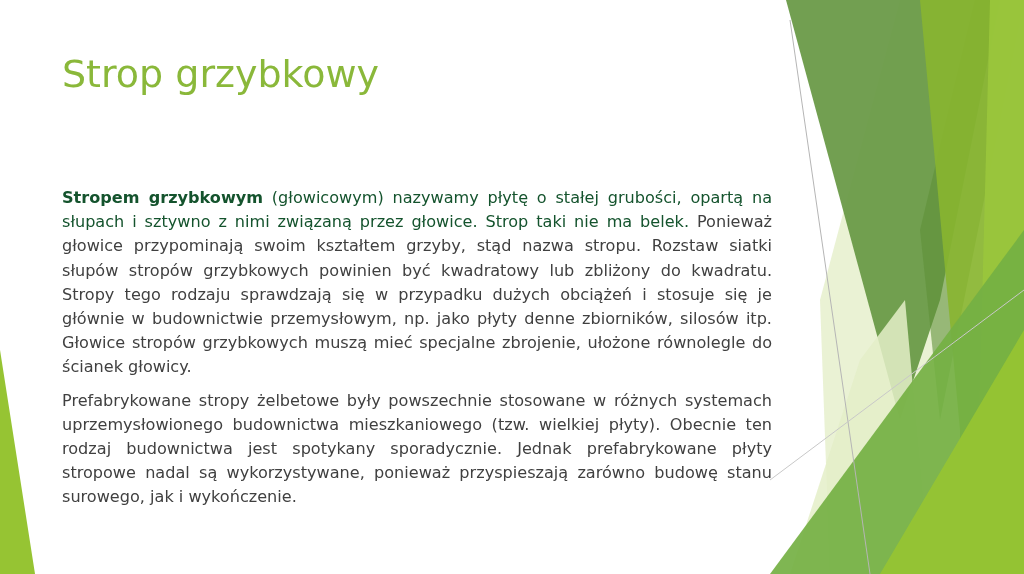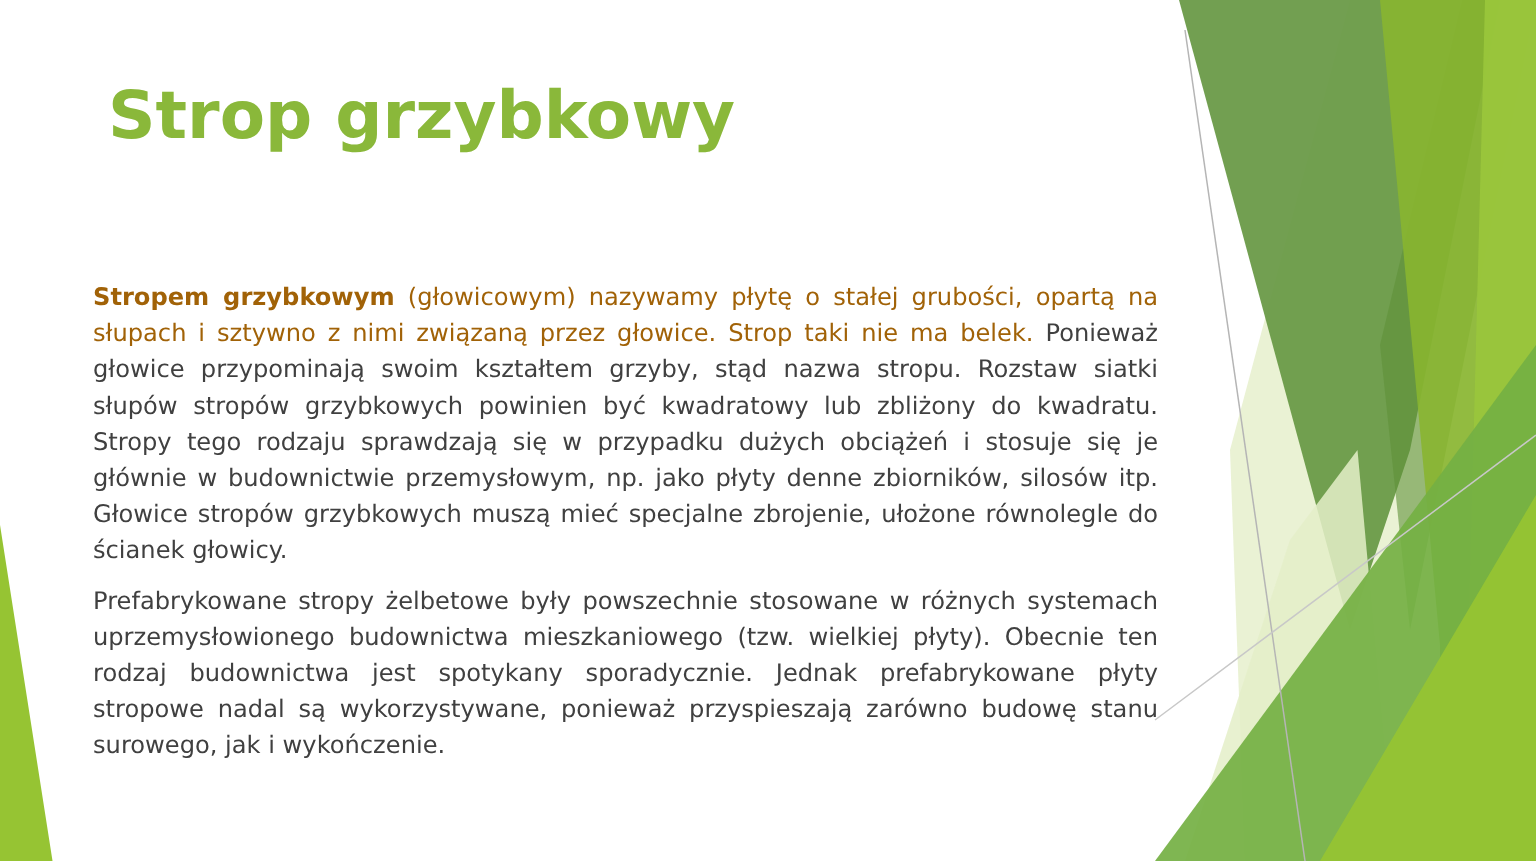--- a/index.html
+++ b/index.html
@@ -1,21 +1,21 @@
 <!DOCTYPE html>
 <html><head>
 <meta charset="utf-8">
 <style>
   html, body { margin:0; padding:0; }
   body { width:1024px; height:574px; overflow:hidden; background:#ffffff; position:relative; font-family:"DejaVu Sans", sans-serif; }
   .deco { position:absolute; left:0; top:0; width:1024px; height:574px; pointer-events:none; }
-  .title { position:absolute; left:72px; top:52px; font-size:44px; color:#8ab83a; font-family:"DejaVu Sans", sans-serif; font-weight:bold; letter-spacing:0px; margin:0; line-height:1.2; }
+  .title { position:absolute; left:62px; top:52px; font-size:38px; color:#8ab83a; font-family:"DejaVu Sans", sans-serif; font-weight:normal; letter-spacing:0px; margin:0; line-height:1.2; }
   .content { position:absolute; left:62px; top:186px; width:710px; font-size:16.1px; line-height:24.2px; color:#404040; text-align:justify; }
   .content p { margin:0 0 9px 0; }
-  .red { color:#a16207; }
+  .red { color:#14532d; }
   .bold { font-weight:bold; }
 </style>
 </head>
 <body>
 
 <svg class="deco" viewBox="0 0 1024 574" preserveAspectRatio="none">
 
   <polygon points="0,350 35,574 0,574" fill="#96c433"></polygon>
 
   <polygon points="820,300 900,0 1024,0 1024,574 830,574" fill="#d8e8b0" opacity="0.55"></polygon>

